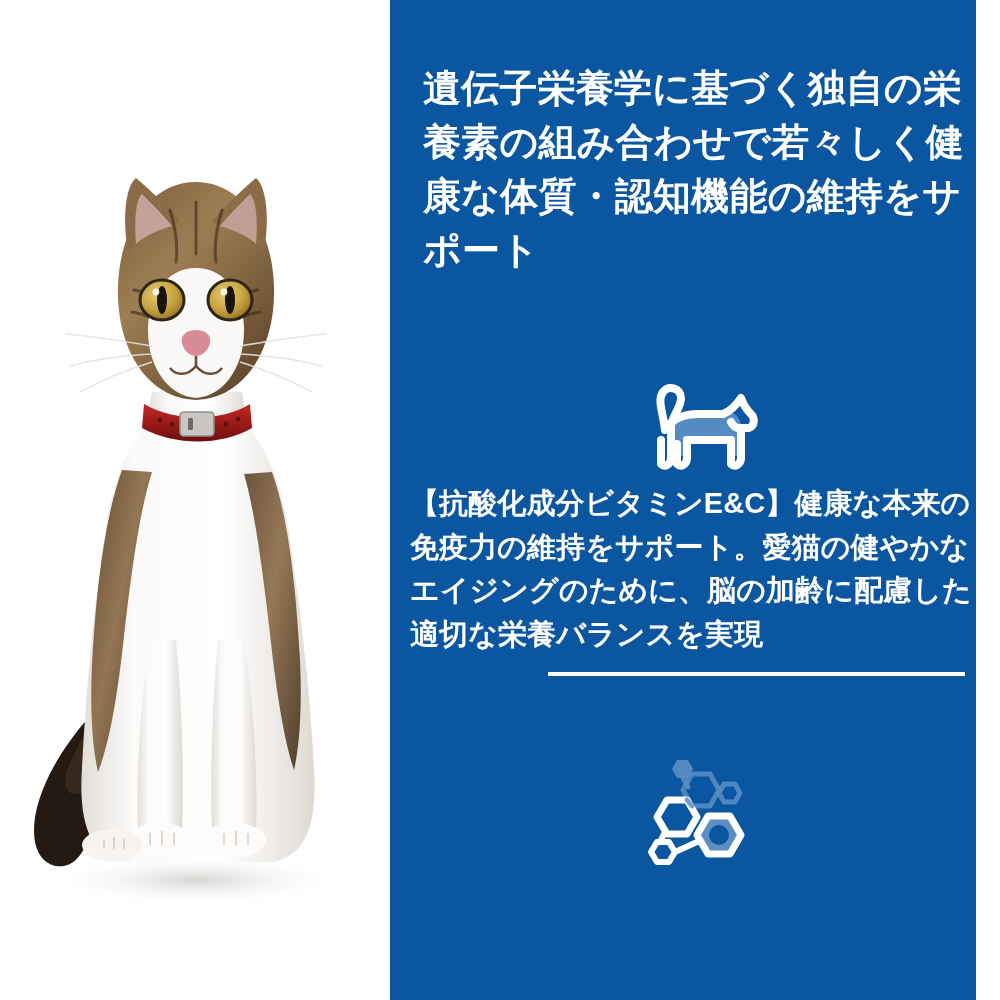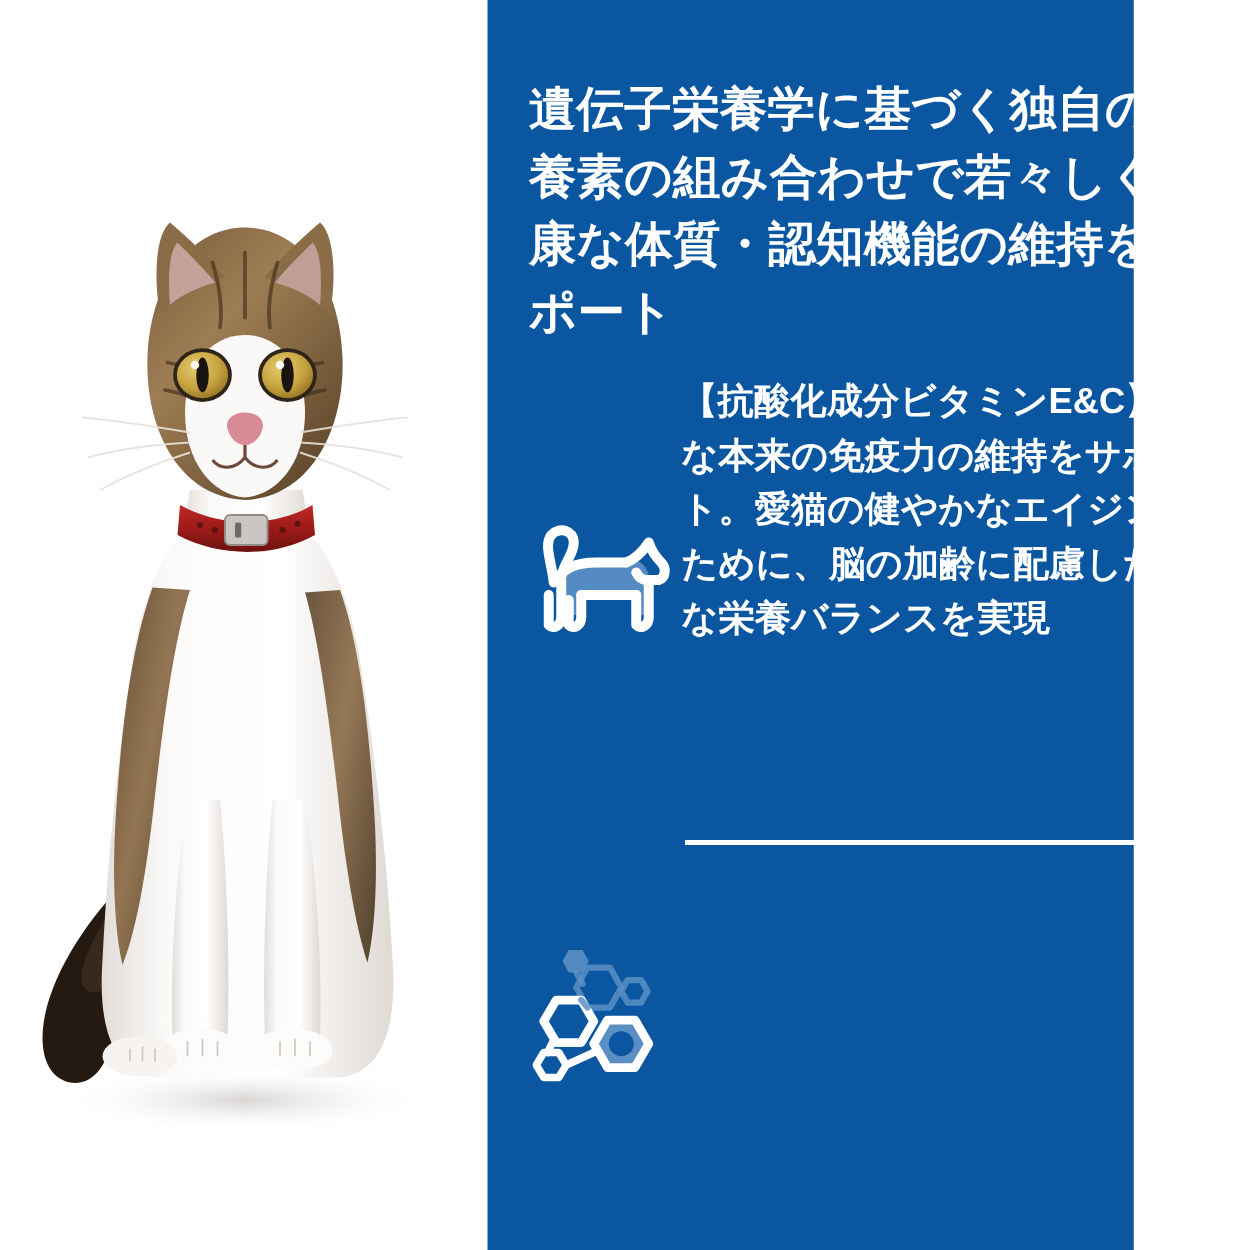--- a/index.html
+++ b/index.html
@@ -13,37 +13,38 @@
 
   
   .photo-pane{
     position:absolute;left:0;top:0;width:390px;height:1000px;
     background:#ffffff;overflow:hidden;
   }
   .cat-photo{position:absolute;left:0;top:0;width:390px;height:1000px;}
 
   
   .info-panel{
-    position:absolute;left:390px;top:0;width:517px;height:1000px;
+    position:absolute;left:390px;top:0;width:586px;height:1000px;
     background:#0a56a0;
   }
 
   .headline{
     position:absolute;left:33px;top:62px;width:556px;
     color:#ffffff;
     font-size:38px;
     font-weight:bold;
     line-height:1.42;
     letter-spacing:0.2px;
   }
 
   .feature{
     position:absolute;
     display:flex;
-    align-items:flex-end;
+    align-items:center;
+    flex-direction:column;
   }
   .feature-1{left:20px;top:300px;width:580px;}
   .feature-2{left:20px;top:700px;width:580px;}
 
   .feature-icon{
     flex:0 0 auto;
     width:135px;
     display:flex;
     justify-content:center;
   }

